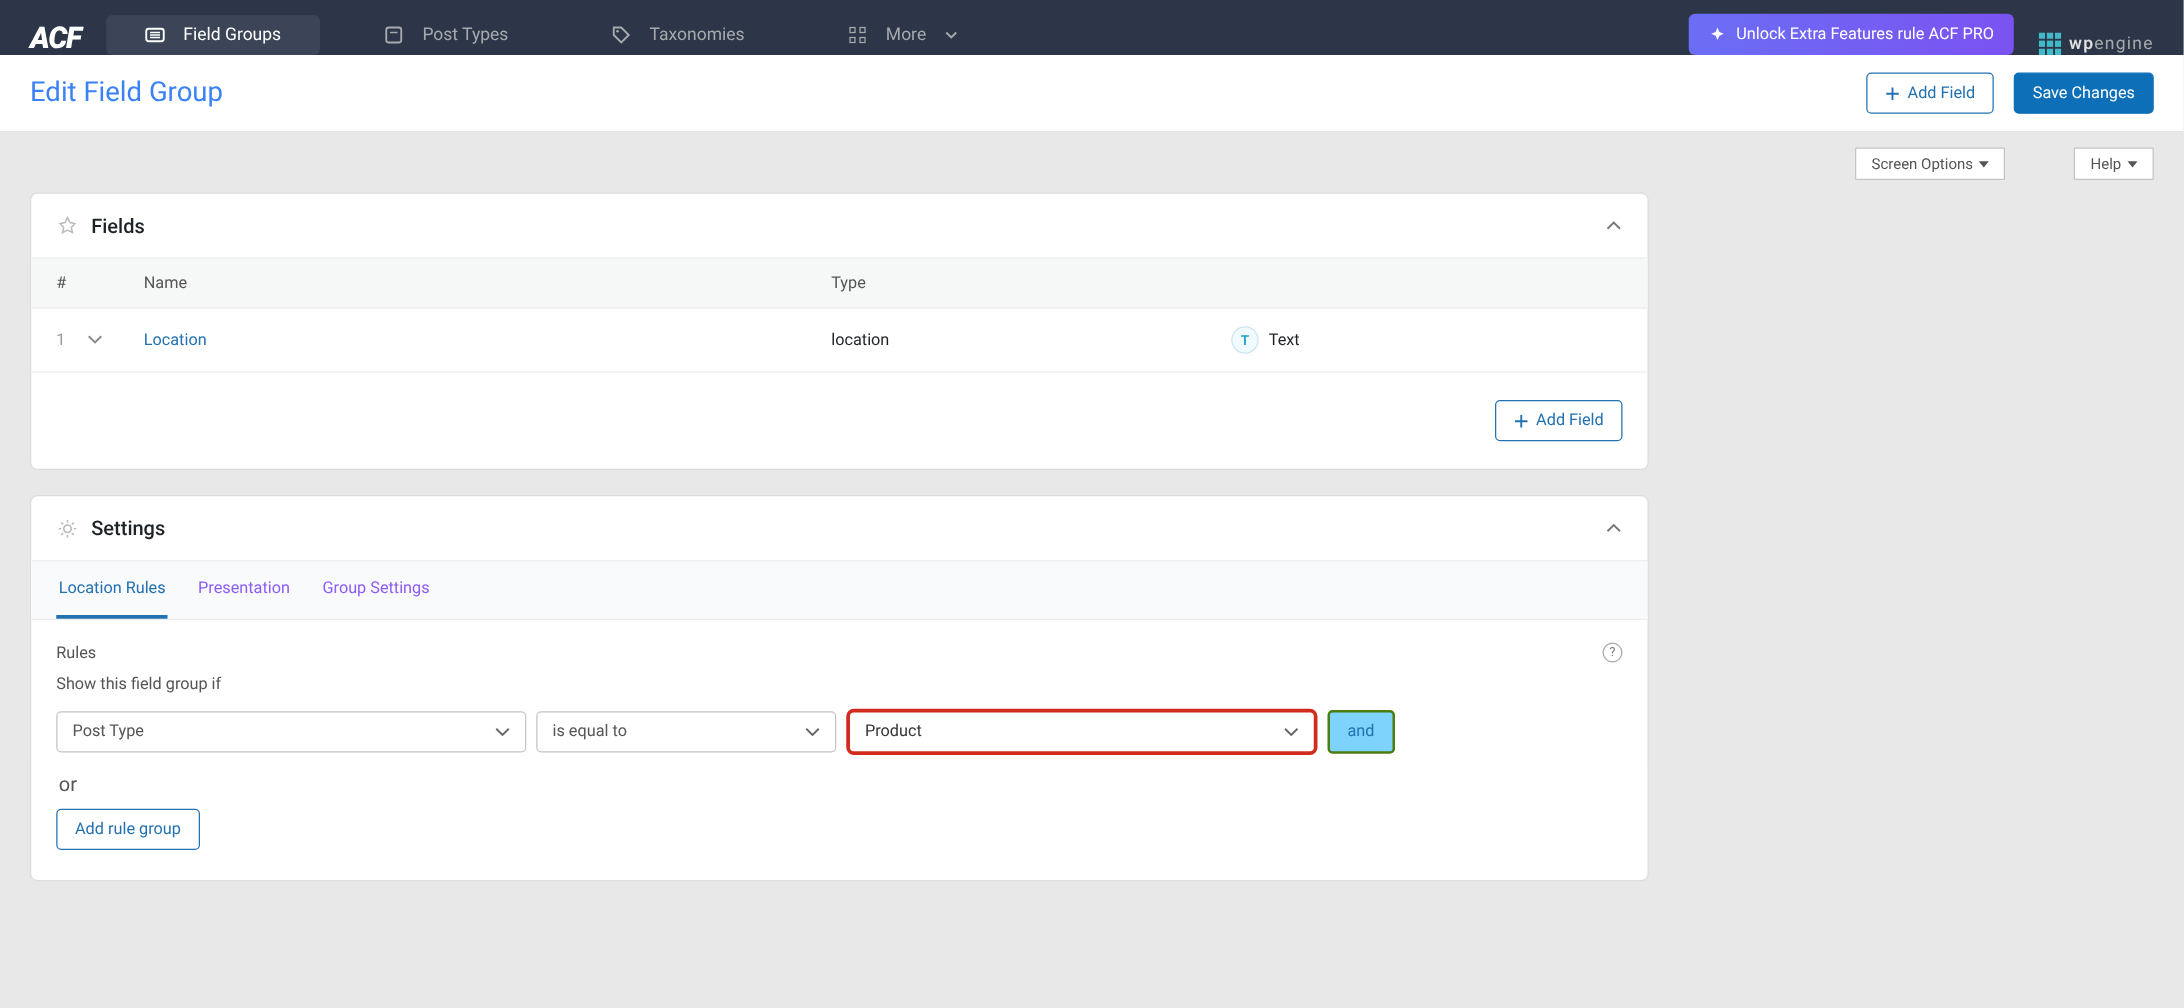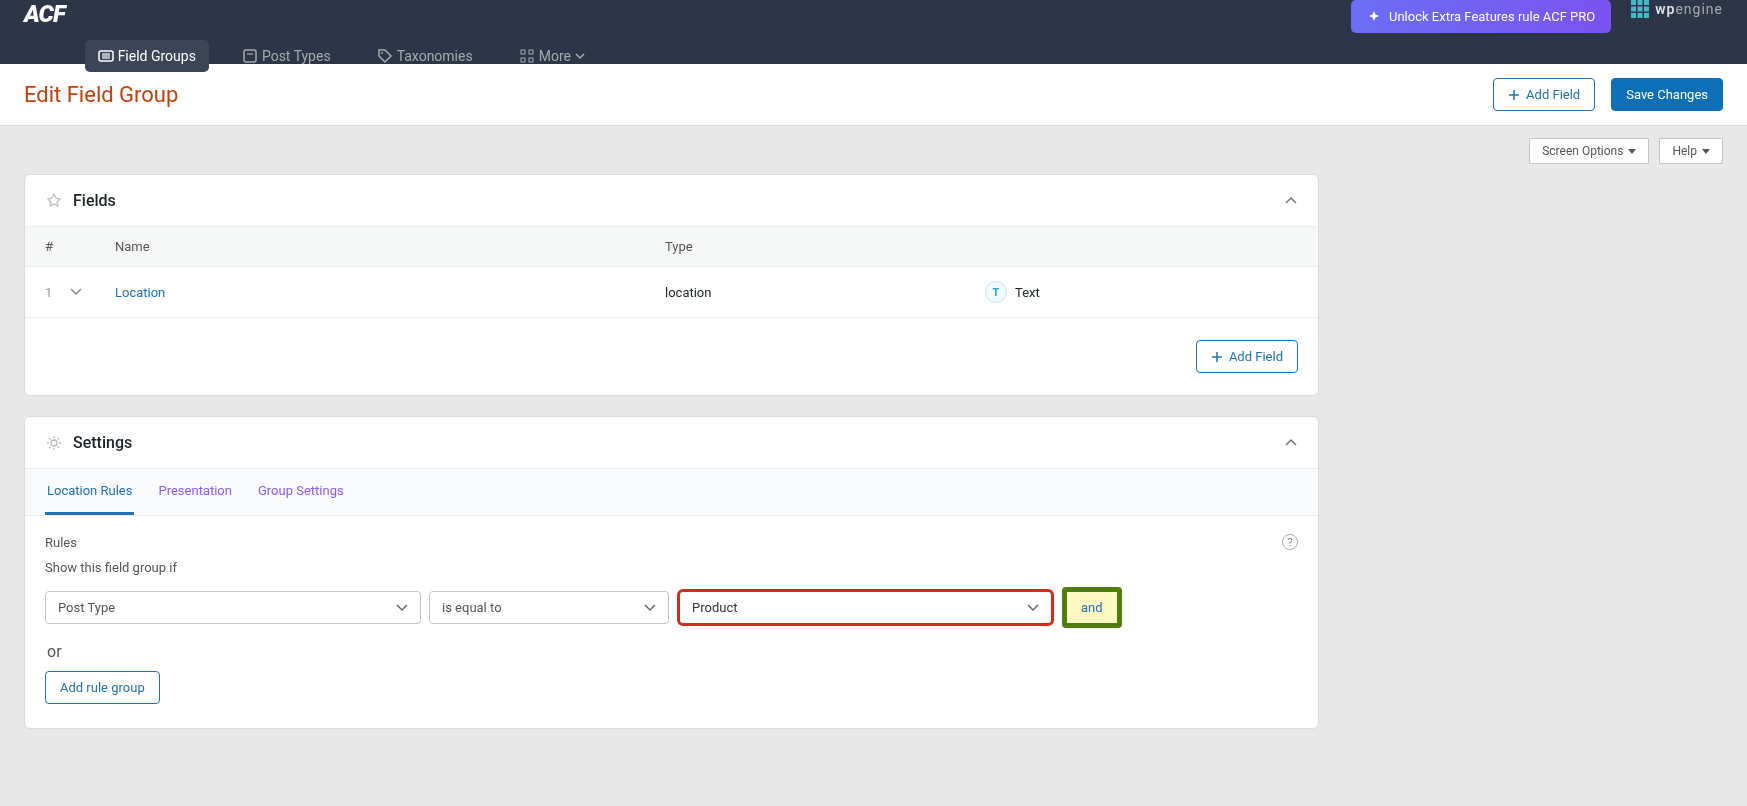--- a/index.html
+++ b/index.html
@@ -1,36 +1,36 @@
 <!DOCTYPE html>
 <html><head>
 <meta charset="utf-8">
 <style>
 * { box-sizing: border-box; margin: 0; padding: 0; }
 body { font-family: -apple-system, BlinkMacSystemFont, "Segoe UI", Roboto, Arial, sans-serif; background: #e8e8e8; color: #1d2327; font-size: 13px; width: 1747px; }
 
-.topbar { background: #2c3648; height: 64px; display: flex; align-items: flex-start; padding: 0 24px; gap: 20px; }
+.topbar { background: #2c3648; height: 44px; display: flex; align-items: flex-end; padding: 0 24px; gap: 20px; }
 .logo { color: #fff; font-weight: 900; font-size: 24px; font-style: italic; letter-spacing: -1px; }
-.nav-item { display: flex; align-items: center; gap: 4px; color: #a7aaad; padding: 8px 13px; border-radius: 5px; cursor: pointer; font-size: 14px; margin-top: 40px; }
+.nav-item { display: flex; align-items: center; gap: 15px; color: #a7aaad; padding: 8px 31px; border-radius: 5px; cursor: pointer; font-size: 14px; margin-top: 40px; }
 .nav-item.active { background: #3b4557; color: #fff; }
 .nav-icon { width: 16px; height: 16px; display: inline-flex; align-items: center; justify-content: center; }
 .spacer { flex: 1; }
 .unlock-btn { background: linear-gradient(90deg, #6b6ef5, #7b52f1); color: #fff; padding: 9px 16px; border-radius: 5px; display: flex; align-items: center; gap: 8px; font-size: 13px; cursor: pointer; }
 .wpengine { color: #a7aaad; font-size: 14px; display: flex; align-items: center; gap: 6px; letter-spacing: 1px;}
 .wpengine b { color:#e0e0e0; font-weight:600;}
 
 .header-bar { background: #fff; border-bottom: 1px solid #dcdcde; padding: 14px 24px; display: flex; align-items: center; gap: 16px; }
-.page-title { font-size: 22px; font-weight: 400; color: #c2410c; }
+.page-title { font-size: 22px; font-weight: 400; color: #3b82f6; }
 .title-input { border: 1px solid #dcdcde; border-radius: 4px; padding: 8px 12px; width: 290px; font-size: 13px; color: #555; }
 .btn { border-radius: 4px; padding: 8px 14px; font-size: 13px; cursor: pointer; display: inline-flex; align-items: center; gap: 6px; }
 .btn-outline-blue { border: 1px solid #2271b1; color: #2271b1; background: #fff; }
 .btn-blue { background: #0d6fb8; color: #fff; border: 1px solid #0d6fb8; }
 
 .secondary-bar { display: flex; justify-content: flex-end; padding: 12px 24px 0 24px; gap: 10px; }
-.option-btn { background: #fff; border: 1px solid #c3c4c7; padding: 5px 12px; font-size: 12px; color: #555; cursor: pointer; display: flex; align-items: center; gap: 5px; border-radius: 1px;}
+.option-btn { background: #fff; border: 1px solid #c3c4c7; padding: 5px 12px; font-size: 12px; color: #555; cursor: pointer; display: flex; align-items: center; gap: 5px; border-radius: 1px; margin-left: 45px;}
 .tri-down { width: 0; height: 0; border-left: 4px solid transparent; border-right: 4px solid transparent; border-top: 5px solid #555; }
 
 .container { padding: 10px 24px 30px 24px; }
 .panel { background: #fff; border: 1px solid #dcdcde; border-radius: 6px; margin-bottom: 20px; max-width: 1295px;}
 .panel-header { display: flex; align-items: center; padding: 16px 20px; gap: 10px; }
 .panel-title { font-size: 16px; font-weight: 500; color: #1d2327; }
 .panel-collapse { margin-left: auto; cursor: pointer; color: #777; }
 
 .fields-head { display: grid; grid-template-columns: 70px 550px 320px auto; background: #f6f7f7; border-top: 1px solid #eee; border-bottom: 1px solid #eee; padding: 12px 20px; font-size: 13px; color: #555; }
 .field-row { display: grid; grid-template-columns: 70px 550px 320px auto; padding: 14px 20px; align-items: center; border-bottom: 1px solid #eee; }
@@ -46,21 +46,21 @@
 .tab.active { color: #2271b1; border-bottom: 3px solid #2271b1; }
 
 .rules-body { padding: 18px 20px 24px 20px; }
 .rules-title { display: flex; justify-content: space-between; align-items: center; font-size: 13px; color: #555; margin-bottom: 10px;}
 .rules-subtitle { font-size: 13px; color: #555; margin-bottom: 12px; }
 .rule-row { display: flex; gap: 8px; align-items: center; }
 .select-box { display:flex; align-items:center; justify-content:space-between; border: 1px solid #c3c4c7; border-radius: 4px; padding: 8px 12px; font-size: 13px; color: #555; background:#fff; cursor:pointer;}
 .sel-param { width: 376px; }
 .sel-op { width: 240px; }
 .sel-val { width: 377px; border: 3px solid #d22c1f; border-radius: 6px; color:#333;}
-.and-btn { border:5px solid #4d7c0f; color:#2271b1; padding:8px 14px; border-radius:4px; background:#fef9c3; cursor:pointer; font-size:13px;}
+.and-btn { border:2px solid #4d7c0f; color:#2271b1; padding:8px 14px; border-radius:4px; background:#7dd3fc; cursor:pointer; font-size:13px;}
 .or-text { font-size:16px; color:#555; margin:14px 0 10px 2px;}
 .help-icon { width: 16px; height: 16px; border: 1px solid #aaa; border-radius: 50%; display: inline-flex; align-items:center; justify-content:center; font-size:10px; color:#777;}
 
 svg { display:block; }
 </style>
 </head>
 <body>
 
 <div class="topbar">
   <div class="logo">ACF</div>

